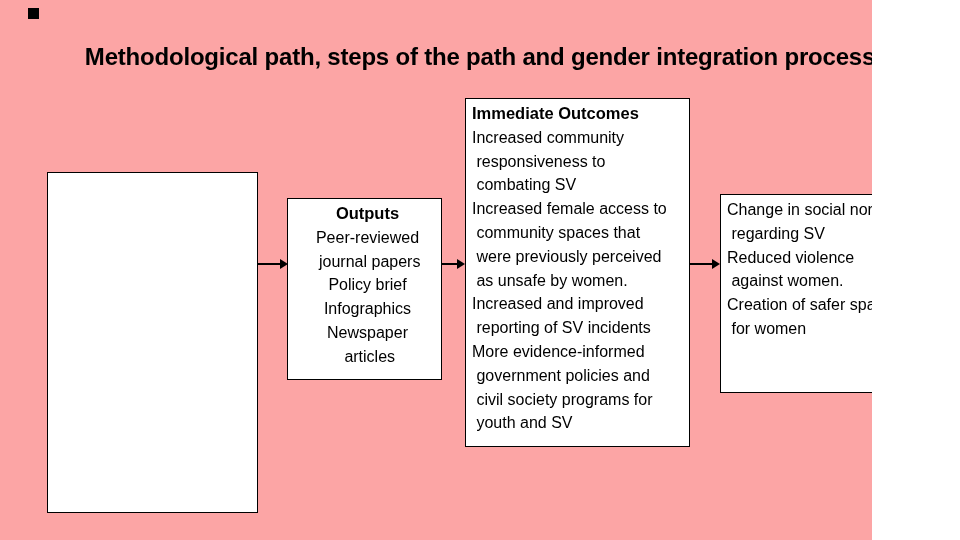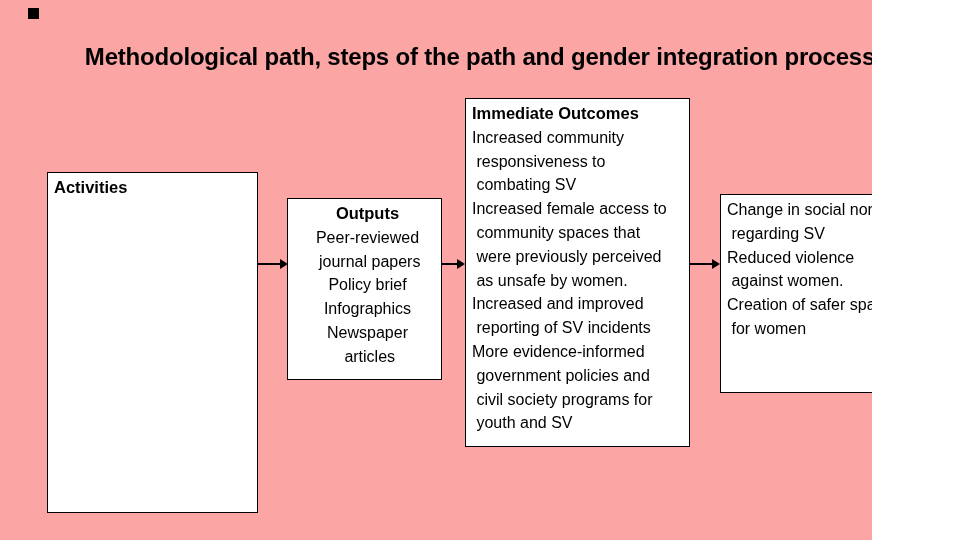--- a/index.html
+++ b/index.html
@@ -83,21 +83,20 @@
 <body>
 
 <div class="canvas">
 
   <div class="corner-square left"></div>
   <div class="corner-square right"></div>
 
   <h1 class="page-title">Methodological path, steps of the path and gender integration process</h1>
 
   <div class="flow-box box-activities">
-    <div class="box-title">Activities</div>
   </div>
 
   <div class="arrow arrow-1"></div>
 
   <div class="flow-box box-outputs">
     <div class="box-title">Outputs</div>
     <div class="box-body">Peer-reviewed
  journal papers
 Policy brief
 Infographics

